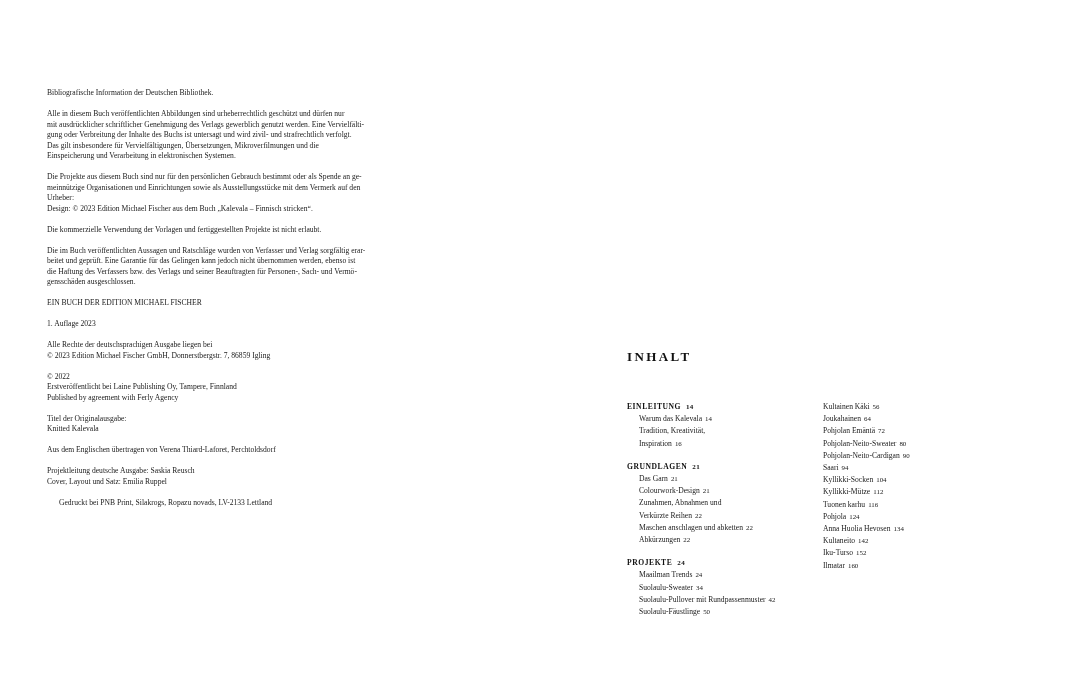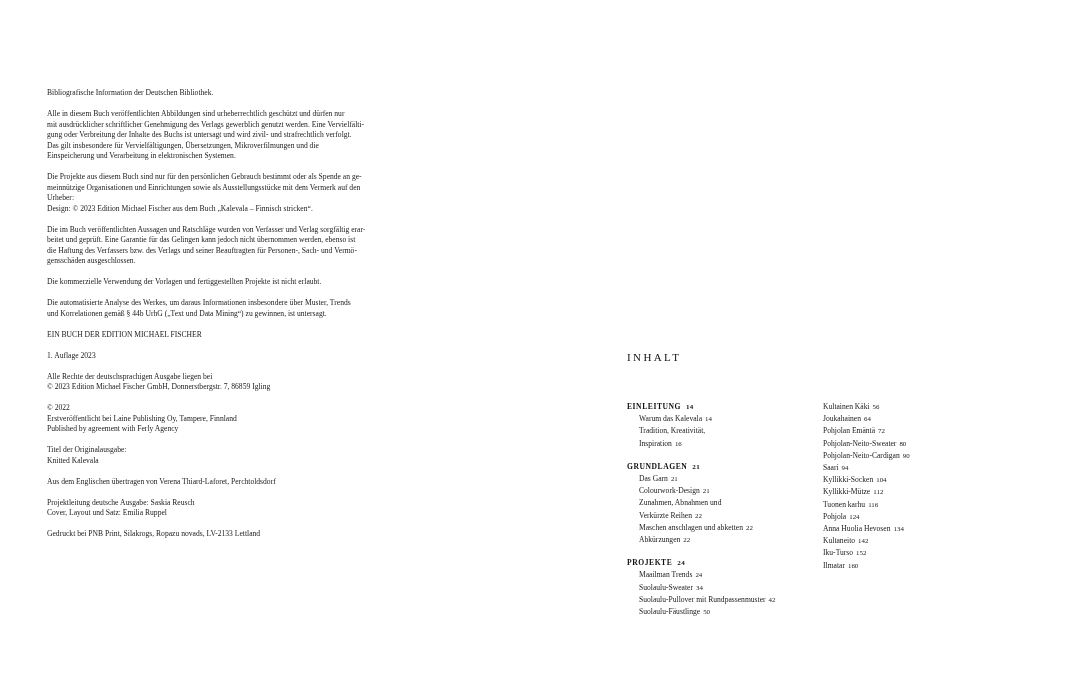--- a/index.html
+++ b/index.html
@@ -26,33 +26,34 @@
     line-height: 10.5px;
     color: #1a1a1a;
     font-family: Liberation Serif, serif;
   }
   .imprint p {
     margin: 0 0 10.5px 0;
     text-align: left;
   }
   .imprint p.tight {
     margin-bottom: 0;
+    margin-left: 12px;
   }
 
   
   .toc {
     position: absolute;
     left: 627px;
     top: 350px;
     width: 410px;
   }
   .toc-title {
-    font-size: 11px;
+    font-size: 13px;
     letter-spacing: 2.4px;
-    font-weight: 400;
+    font-weight: 700;
     color: #111111;
     margin: 0 0 37px 0;
     line-height: 14px;
   }
   .toc-cols {
     position: relative;
     height: 230px;
   }
   .toc-col {
     position: absolute;
@@ -113,35 +114,31 @@
   </p>
 
   <p>
     <span>Die Projekte aus diesem Buch sind nur für den persönlichen Gebrauch bestimmt oder als Spende an ge-</span><br>
     <span>meinnützige Organisationen und Einrichtungen sowie als Ausstellungsstücke mit dem Vermerk auf den</span><br>
     <span>Urheber:</span><br>
     <span>Design: © 2023 Edition Michael Fischer aus dem Buch „Kalevala – Finnisch stricken“.</span>
   </p>
 
   <p>
+    <span>Die kommerzielle Verwendung der Vorlagen und fertiggestellten Projekte ist nicht erlaubt.</span>
+  </p>
+
+  <p>
     <span>Die im Buch veröffentlichten Aussagen und Ratschläge wurden von Verfasser und Verlag sorgfältig erar-</span><br>
     <span>beitet und geprüft. Eine Garantie für das Gelingen kann jedoch nicht übernommen werden, ebenso ist</span><br>
     <span>die Haftung des Verfassers bzw. des Verlags und seiner Beauftragten für Personen-, Sach- und Vermö-</span><br>
     <span>gensschäden ausgeschlossen.</span>
   </p>
 
-  <p>
-    <span>Die kommerzielle Verwendung der Vorlagen und fertiggestellten Projekte ist nicht erlaubt.</span>
-  </p>
-
-
-  <p>
-    <span>Die automatisierte Analyse des Werkes, um daraus Informationen insbesondere über Muster, Trends</span><br>
-    <span>und Korrelationen gemäß § 44b UrhG („Text und Data Mining“) zu gewinnen, ist untersagt.</span>
-  </p>
+
 
   <p>
     <span>EIN BUCH DER EDITION MICHAEL FISCHER</span>
   </p>
 
   <p>
     <span>1. Auflage 2023</span>
   </p>
 
   <p>

